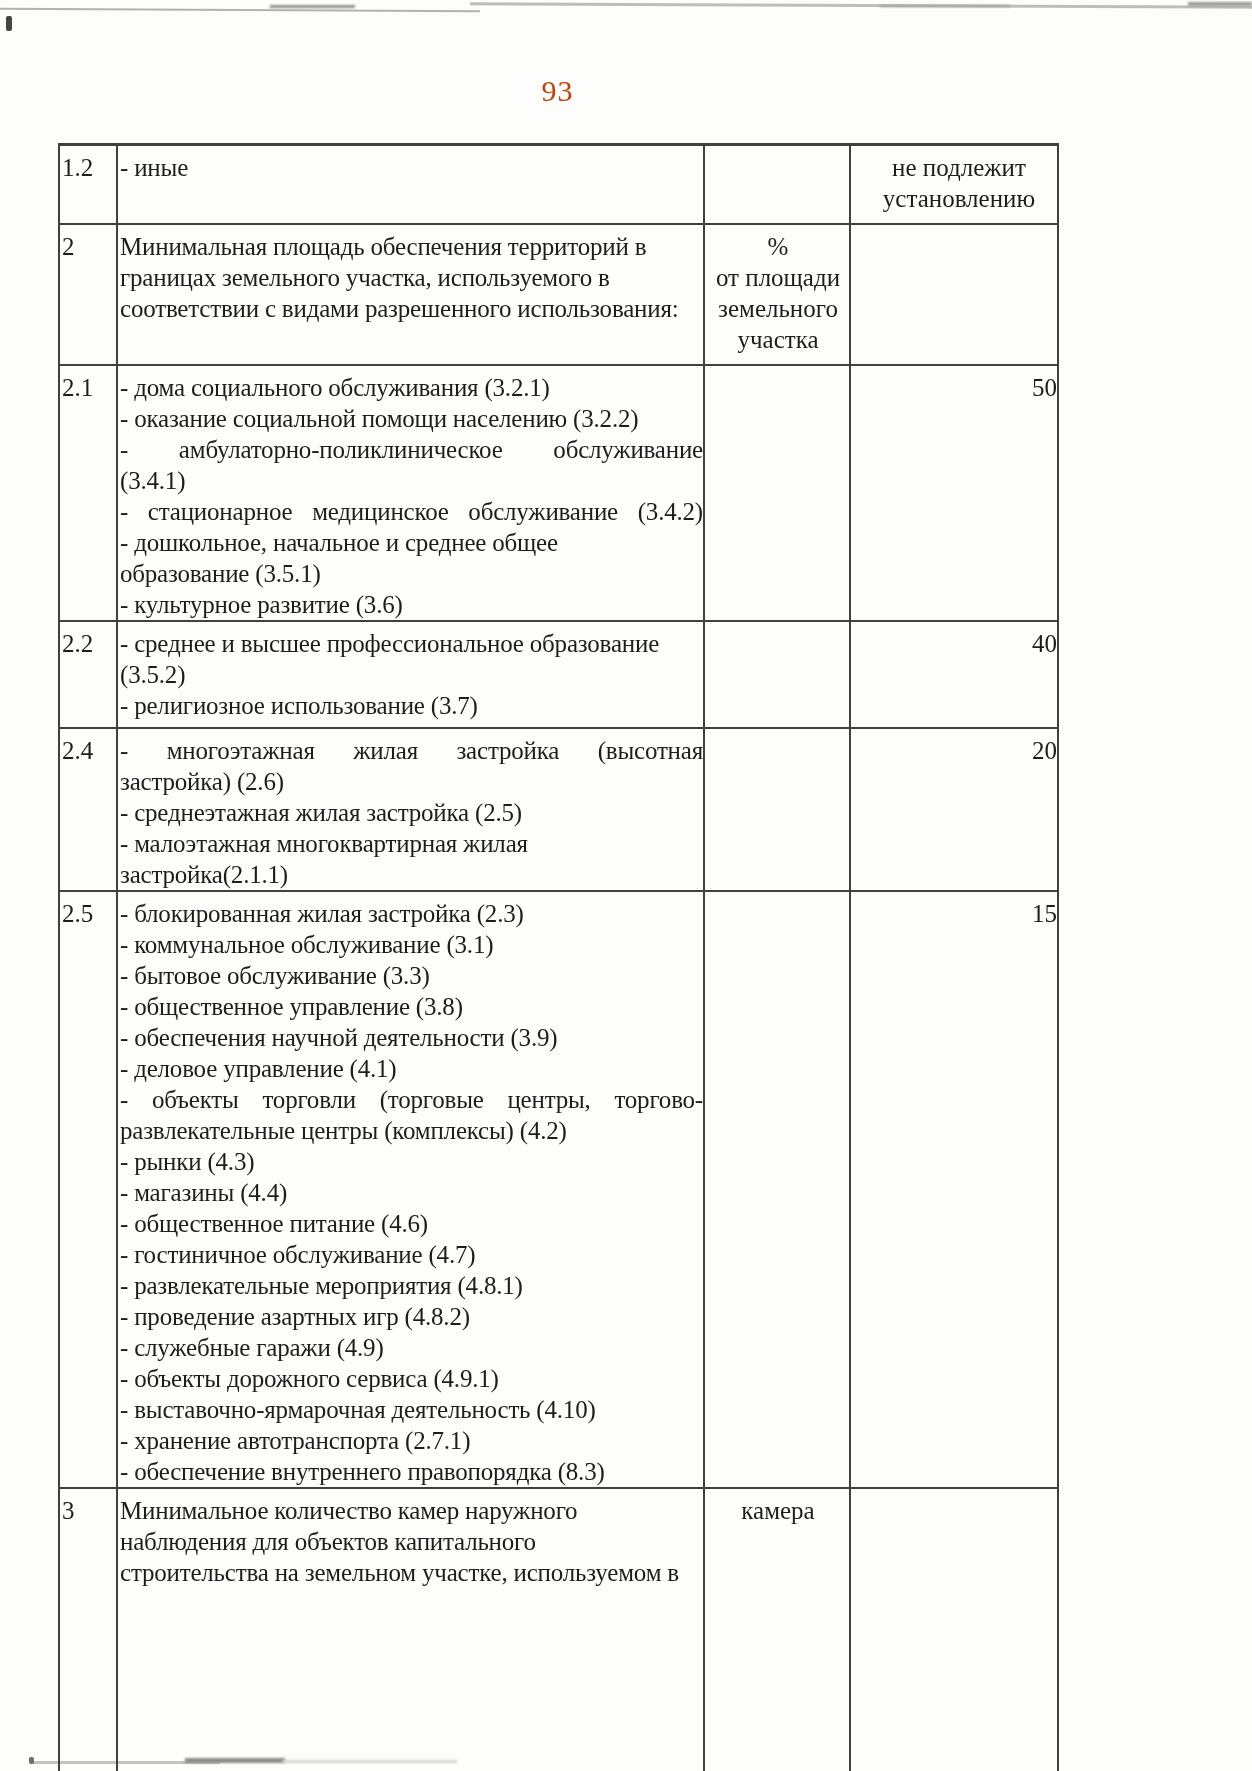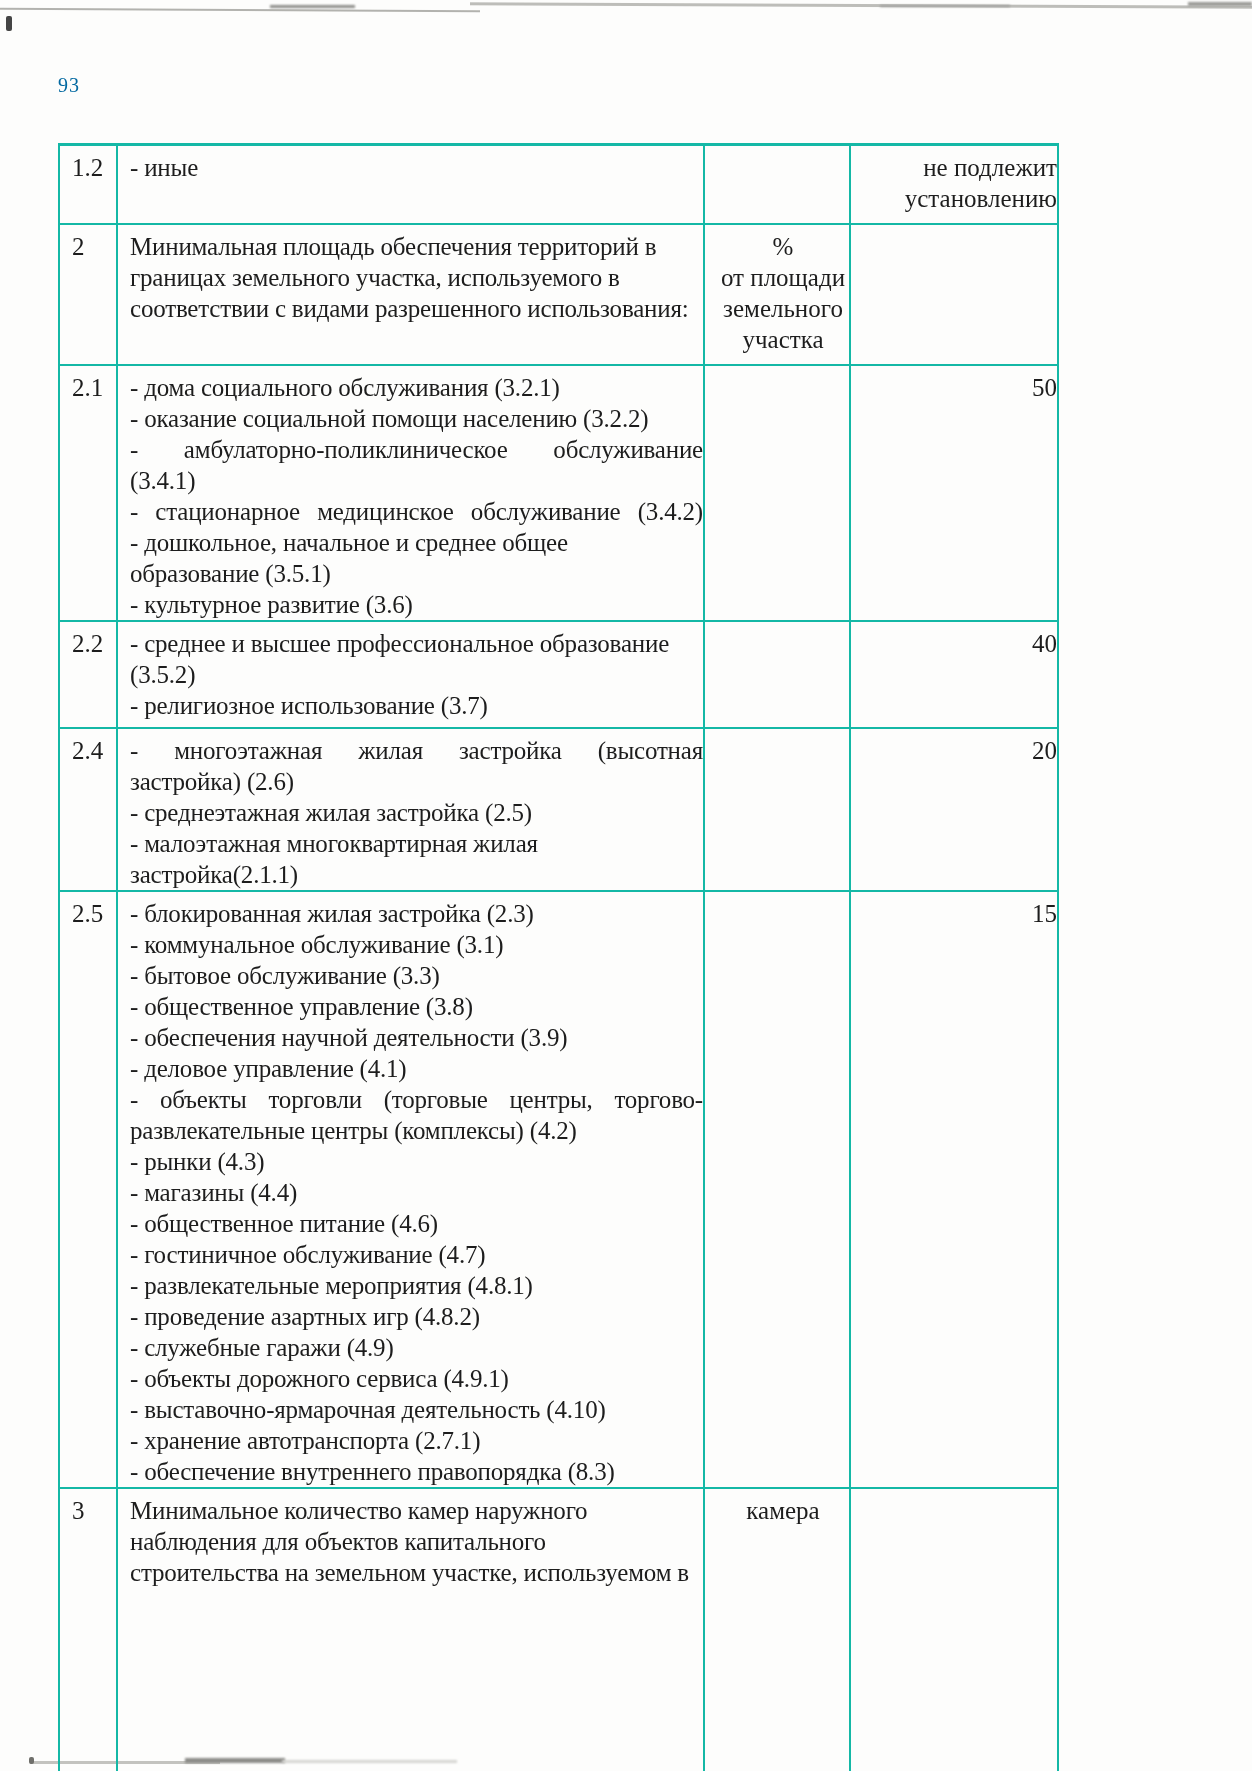--- a/index.html
+++ b/index.html
@@ -1,35 +1,35 @@
 <!DOCTYPE html>
 <html><head>
 <meta charset="utf-8">
 <style>
   html,body{margin:0;padding:0}
   body{width:1252px;height:1771px;position:relative;overflow:hidden;background:#ffffff}
   .page{position:absolute;inset:0;background:#fdfdfc;
         font-family:"Liberation Serif","DejaVu Serif",serif;color:#1d1d1d}
 
   
-  .page-number{position:absolute;left:58px;top:74px;width:999px;text-align:left;
-               font-size:20px;letter-spacing:1px;color:#0369a1}
+  .page-number{position:absolute;left:58px;top:74px;width:999px;text-align:center;
+               font-size:30px;letter-spacing:1px;color:#c2410c}
 
   
   table.params{position:absolute;left:58px;top:143px;width:999px;
                border-collapse:collapse;table-layout:fixed}
-  table.params td{border:2px solid #14b8a6;vertical-align:top;font-size:25px;
-                  line-height:31px;padding:6px 0 0 12px;overflow:hidden}
+  table.params td{border:2px solid #404040;vertical-align:top;font-size:25px;
+                  line-height:31px;padding:6px 0 0 2px;overflow:hidden}
   table.params tr:first-child td{border-top-width:3px}
   table.params tr:last-child td{border-bottom:none}
   td.num{padding-left:9px}
   td.desc{padding-left:10px;padding-right:2px;letter-spacing:-0.2px}
   td.unit{text-align:center;white-space:pre-line}
   td.value{text-align:right;white-space:pre-line}
-  td.value.left{text-align:right;padding-left:10px}
+  td.value.left{text-align:center;padding-left:10px}
   .line{min-height:31px}
   .line.stretch{text-align:justify;text-align-last:justify}
 
   
   table.params tr:nth-child(1){height:79px}
   table.params tr:nth-child(2){height:141px}
   table.params tr:nth-child(3){height:254px}
   table.params tr:nth-child(4){height:107px}
   table.params tr:nth-child(5){height:51px}
   table.params tr:nth-child(6){height:156px}

